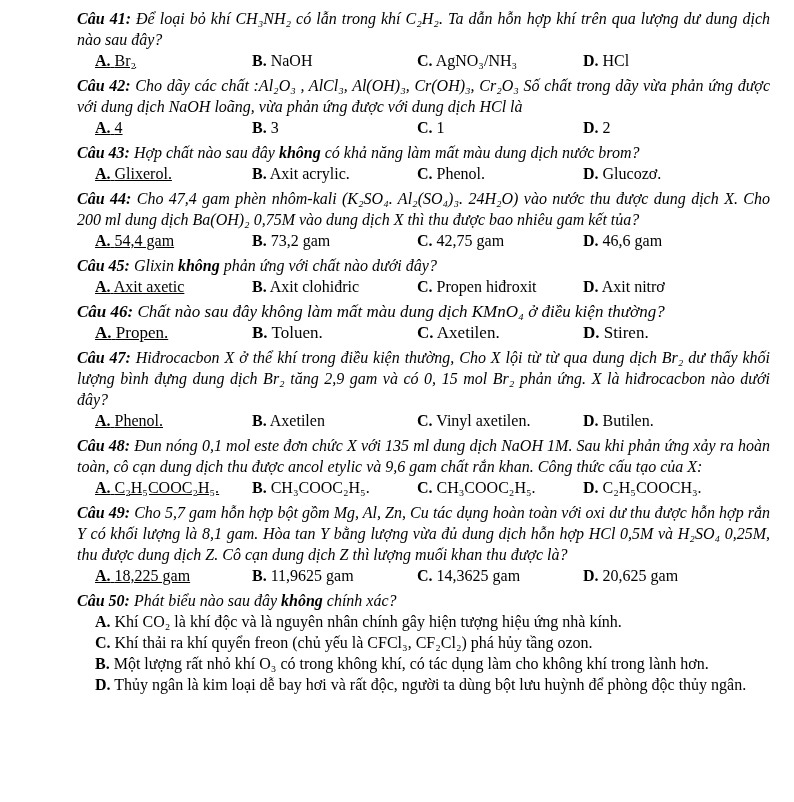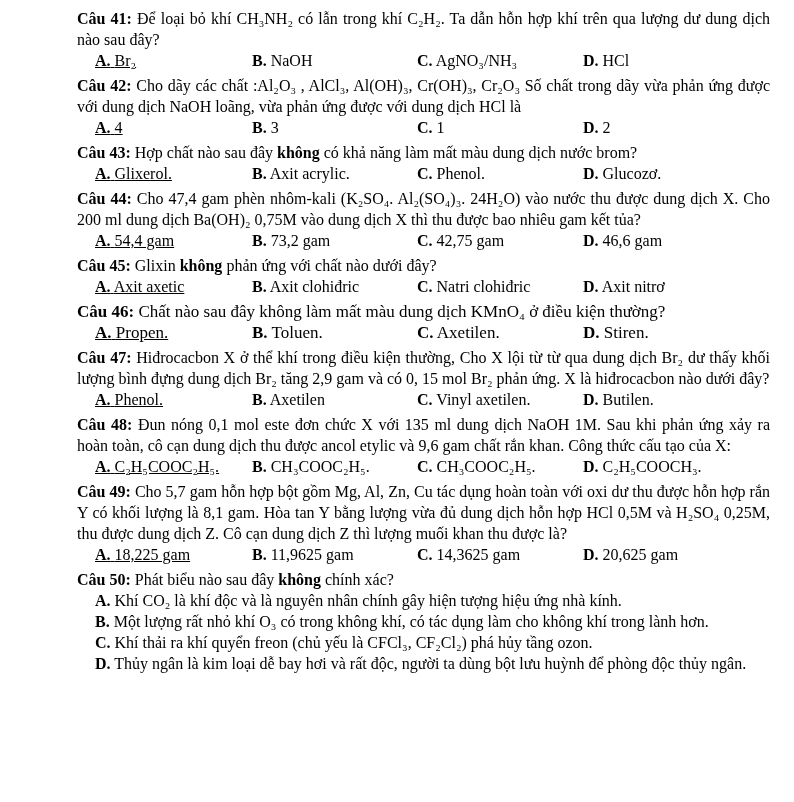--- a/index.html
+++ b/index.html
@@ -20,20 +20,21 @@
     box-sizing: border-box;
     width: 794px;
     height: 802px;
     padding: 8px 24px 0 77px;
   }
   .q { margin: 0 0 4px 0; }
   .qt {
     margin: 0;
     text-align: justify;
     text-align-last: left;
+    font-style: italic;
   }
   .ql { font-weight: bold; }
   .opts {
     padding-left: 18px;
     white-space: nowrap;
   }
   .opt { display: inline-block; vertical-align: top; }
   .o1 { width: 157px; text-decoration: underline; }
   .o2 { width: 165px; }
   .o3 { width: 166px; }
@@ -76,21 +77,21 @@
   <div class="q">
     <p class="qt"><b class="ql">Câu 44:</b> <span>Cho 47,4 gam phèn nhôm-kali (K₂SO₄. Al₂(SO₄)₃. 24H₂O) vào nước thu được dung dịch X. Cho 200 ml dung dịch Ba(OH)₂ 0,75M vào dung dịch X thì thu được bao nhiêu gam kết tủa?</span><b></b><span></span></p>
     <div class="opts">
       <span class="opt o1"><b>A.</b> <span>54,4 gam</span></span><span class="opt o2"><b>B.</b> <span>73,2 gam</span></span><span class="opt o3"><b>C.</b> <span>42,75 gam</span></span><span class="opt o4"><b>D.</b> <span>46,6 gam</span></span>
     </div>
   </div>
 
   <div class="q">
     <p class="qt"><b class="ql">Câu 45:</b> <span>Glixin </span><b>không</b><span> phản ứng với chất nào dưới đây?</span></p>
     <div class="opts">
-      <span class="opt o1"><b>A.</b> <span>Axit axetic</span></span><span class="opt o2"><b>B.</b> <span>Axit clohiđric</span></span><span class="opt o3"><b>C.</b> <span>Natri clohiđric</span></span><span class="opt o4"><b>D.</b> <span>Axit nitrơ</span></span>
+      <span class="opt o1"><b>A.</b> <span>Axit axetic</span></span><span class="opt o2"><b>B.</b> <span>Axit clohiđric</span></span><span class="opt o3"><b>C.</b> <span>Propen hiđroxit</span></span><span class="opt o4"><b>D.</b> <span>Axit nitrơ</span></span>
     </div>
   </div>
 
   <div class="q q46">
     <p class="qt"><b class="ql">Câu 46:</b> <span>Chất nào sau đây không làm mất màu dung dịch KMnO₄ ở điều kiện thường?</span><b></b><span></span></p>
     <div class="opts">
       <span class="opt o1"><b>A.</b> <span>Propen.</span></span><span class="opt o2"><b>B.</b> <span>Toluen.</span></span><span class="opt o3"><b>C.</b> <span>Axetilen.</span></span><span class="opt o4"><b>D.</b> <span>Stiren.</span></span>
     </div>
   </div>
 
@@ -111,18 +112,18 @@
   <div class="q">
     <p class="qt"><b class="ql">Câu 49:</b> <span>Cho 5,7 gam hỗn hợp bột gồm Mg, Al, Zn, Cu tác dụng hoàn toàn với oxi dư thu được hỗn hợp rắn Y có khối lượng là 8,1 gam. Hòa tan Y bằng lượng vừa đủ dung dịch hỗn hợp HCl 0,5M và H₂SO₄ 0,25M, thu được dung dịch Z. Cô cạn dung dịch Z thì lượng muối khan thu được là?</span><b></b><span></span></p>
     <div class="opts">
       <span class="opt o1"><b>A.</b> <span>18,225 gam</span></span><span class="opt o2"><b>B.</b> <span>11,9625 gam</span></span><span class="opt o3"><b>C.</b> <span>14,3625 gam</span></span><span class="opt o4"><b>D.</b> <span>20,625 gam</span></span>
     </div>
   </div>
 
   <div class="q">
     <p class="qt"><b class="ql">Câu 50:</b> <span>Phát biểu nào sau đây </span><b>không</b><span> chính xác?</span></p>
     <p class="optp"><b>A.</b> <span>Khí CO₂ là khí độc và là nguyên nhân chính gây hiện tượng hiệu ứng nhà kính.</span></p>
+    <p class="optp"><b>C.</b> <span>Khí thải ra khí quyển freon (chủ yếu là CFCl₃, CF₂Cl₂) phá hủy tầng ozon.</span></p>
     <p class="optp"><b>B.</b> <span>Một lượng rất nhỏ khí O₃ có trong không khí, có tác dụng làm cho không khí trong lành hơn.</span></p>
-    <p class="optp"><b>C.</b> <span>Khí thải ra khí quyển freon (chủ yếu là CFCl₃, CF₂Cl₂) phá hủy tầng ozon.</span></p>
     <p class="optp"><b>D.</b> <span>Thủy ngân là kim loại dễ bay hơi và rất độc, người ta dùng bột lưu huỳnh để phòng độc thủy ngân.</span></p>
   </div>
 
 </div>
 
 </body></html>

